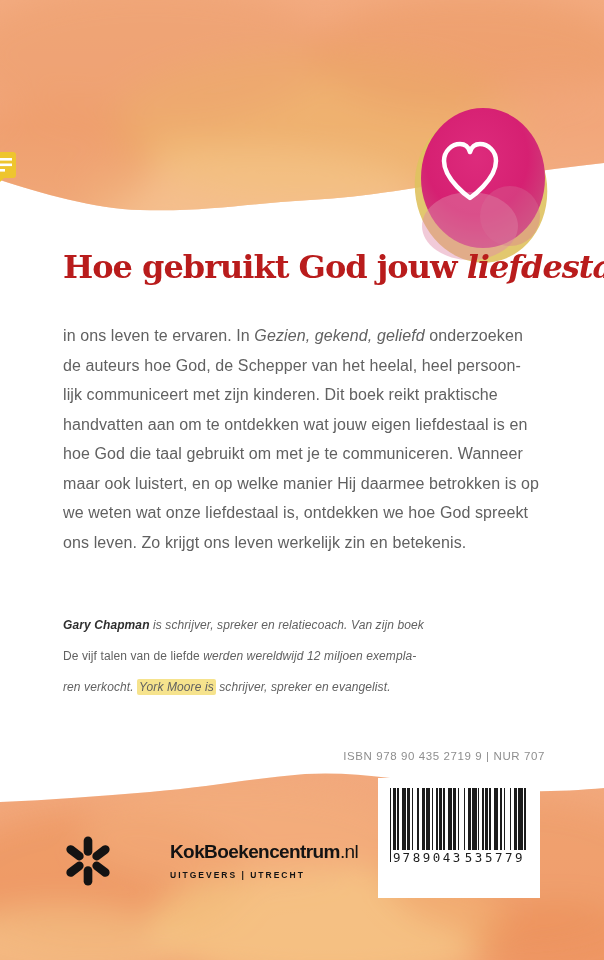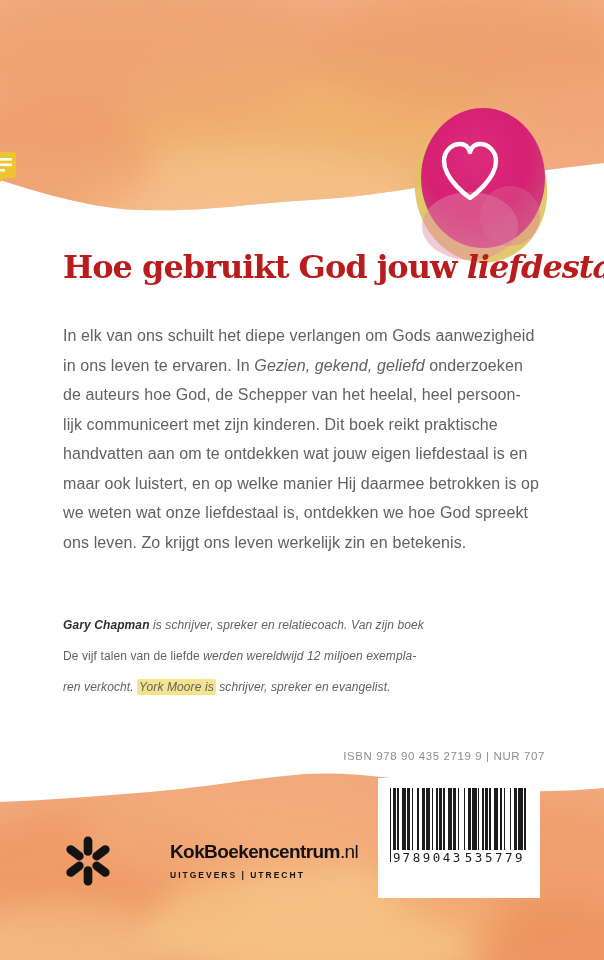--- a/index.html
+++ b/index.html
@@ -125,25 +125,25 @@
     <ellipse cx="69" cy="84" rx="66" ry="75" fill="#dfc25f" opacity="0.9" transform="rotate(-10 69 84)"></ellipse>
     <ellipse cx="71" cy="74" rx="62" ry="70" fill="url(#pinkG)"></ellipse>
     <ellipse cx="58" cy="122" rx="48" ry="34" fill="#e08aa8" opacity="0.45"></ellipse>
     <ellipse cx="98" cy="112" rx="30" ry="30" fill="#d86f98" opacity="0.35"></ellipse>
     <path d="M58 94 C58 94 32 76 32 57 C32 47 40 40 48 40 C53.5 40 56.5 43 58 48 C59.5 43 62.5 40 68 40 C76 40 84 47 84 57 C84 76 58 94 58 94 Z" fill="none" stroke="#ffffff" stroke-width="4.5" stroke-linejoin="round"></path>
   </svg>
 
   <h1 class="title"><span>Hoe gebruikt God jouw </span><span class="em">liefdestaal?</span></h1>
 
   <div class="body-text">
-      <div class="tline"><span class="s-r">In elk van ons schuilt het diepe verlangen om Gods aanwezigheid</span></div>
       <div class="tline"><span class="s-r">in ons leven te ervaren. In </span><span class="s-i">Gezien, gekend, geliefd</span><span class="s-r"> onderzoeken</span></div>
       <div class="tline"><span class="s-r">de auteurs hoe God, de Schepper van het heelal, heel persoon-</span></div>
       <div class="tline"><span class="s-r">lijk communiceert met zijn kinderen. Dit boek reikt praktische</span></div>
       <div class="tline"><span class="s-r">handvatten aan om te ontdekken wat jouw eigen liefdestaal is en</span></div>
+      <div class="tline"><span class="s-r">hoe God die taal gebruikt om met je te communiceren. Wanneer</span></div>
       <div class="tline"><span class="s-r">maar ook luistert, en op welke manier Hij daarmee betrokken is op</span></div>
       <div class="tline"><span class="s-r">we weten wat onze liefdestaal is, ontdekken we hoe God spreekt</span></div>
       <div class="tline"><span class="s-r">ons leven. Zo krijgt ons leven werkelijk zin en betekenis.</span></div>
     </div>
 
   <div class="author-text">
       <div class="tline"><span class="s-bi">Gary Chapman</span><span class="s-i"> is schrijver, spreker en relatiecoach. Van zijn boek</span></div>
       <div class="tline"><span class="s-r">De vijf talen van de liefde </span><span class="s-i">werden wereldwijd 12 miljoen exempla-</span></div>
       <div class="tline"><span class="s-i">ren verkocht. </span><span class="s-i s-hl">York Moore is</span><span class="s-i"> schrijver, spreker en evangelist.</span></div>
     </div>

